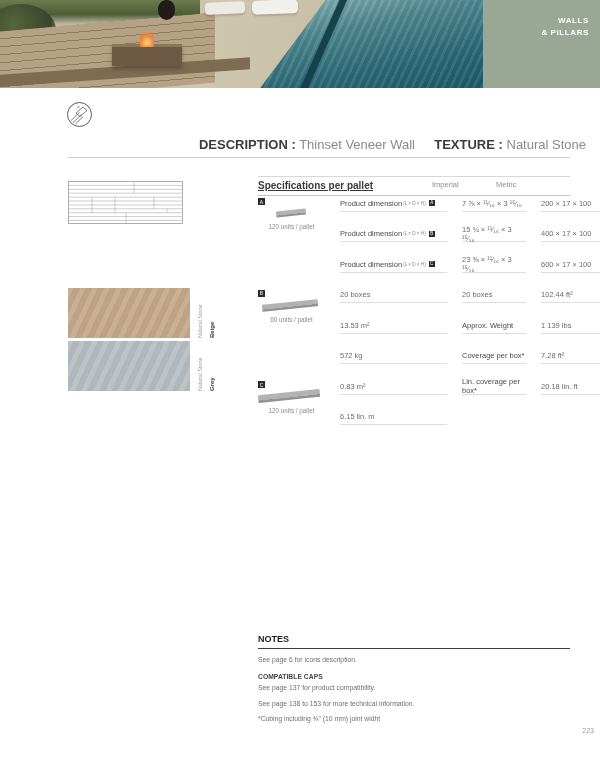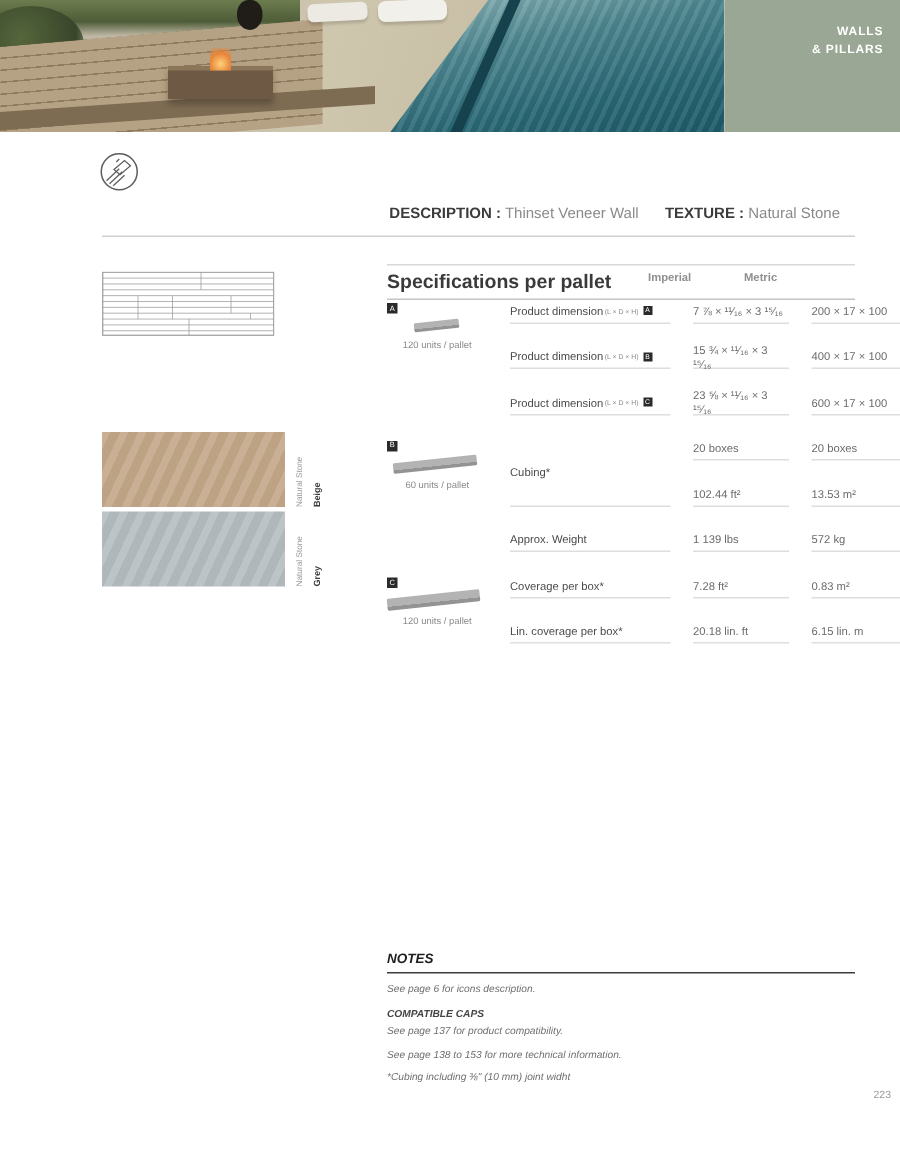--- a/index.html
+++ b/index.html
@@ -35,21 +35,21 @@
   .ph-pooledge { position:absolute; right:158px; top:-6px; width:7px; height:110px; background:#15424d;
     transform:rotate(24deg); }
   .hero-panel { position:absolute; right:0; top:0; width:117px; height:88px; background:#9aa795; }
   .hero-panel-label { position:absolute; top:15px; right:11px; text-align:right; color:#ffffff;
     font-size:8px; font-weight:bold; letter-spacing:.6px; line-height:1.55; }
 
   
   .brand-icon { position:absolute; left:66px; top:101px; width:27px; height:27px; }
   .product-title { position:absolute; right:30px; top:110px; font-size:18px; font-weight:bold;
     letter-spacing:1.5px; color:#1d1d1d; }
-  .subtitle { position:absolute; right:40px; top:137px; font-size:10px; color:#8a8a8a; }
+  .subtitle { position:absolute; right:14px; top:137px; font-size:13px; color:#8a8a8a; }
   .subtitle b { color:#3c3c3c; }
   .subtitle .gap { display:inline-block; width:12px; }
   .title-rule { position:absolute; left:68px; right:30px; top:157px; border-top:1px solid #cfcfcf; }
 
   
   .box-overview { position:absolute; left:68px; top:176px; width:157px; }
   .bo-head { border-top:1px solid #d8d8d8; border-bottom:1px solid #c4c4c4; padding:3px 0 4px 0;
     font-size:7.5px; font-weight:bold; color:#3a3a3a; }
   .bo-diagram { margin-top:5px; }
 
@@ -61,41 +61,41 @@
   .swatch.grey  { background:#b5bdc1; }
   .swatch-labels { display:flex; margin-left:7px; align-items:flex-end; }
   .vlabel { writing-mode:vertical-rl; transform:rotate(180deg); height:50px; display:inline-block; }
   .vlabel.type { font-size:5.5px; color:#9a9a9a; margin-right:6px; }
   .vlabel.name { font-size:6px; font-weight:bold; color:#3a3a3a; }
 
   
   .spec { position:absolute; left:258px; top:176px; width:312px; }
   .spec-head { display:grid; grid-template-columns:174px 64px 74px; border-top:1px solid #d8d8d8;
     border-bottom:1px solid #c4c4c4; padding:3px 0 4px 0; }
-  .spec-head .t1 { font-size:13px; font-weight:bold; color:#3a3a3a; }
-  .spec-head .t2 { font-size:7.5px; color:#8f8f8f;font-weight:bold; }
+  .spec-head .t1 { font-size:10px; font-weight:bold; color:#3a3a3a;text-decoration:underline; }
+  .spec-head .t2 { font-size:7.5px; color:#8f8f8f; }
   .spec-body { display:grid; grid-template-columns:67px 107px 64px 74px; grid-auto-rows:15.5px;gap:15px; }
   .cell { font-size:7.5px; color:#6b6b6b; border-bottom:1px solid #dedede; display:flex; align-items:center; }
   .cell.name { color:#4a4a4a; }
   .iconcell { border-bottom:none; display:flex; flex-direction:column; align-items:flex-start;
     position:relative; padding-top:2px; }
   .ref-square { display:inline-flex; width:6px; height:6px; background:#2a2a2a; color:#fff;
     font-size:4.5px; line-height:6px; align-items:center; justify-content:center; margin-left:3px; flex:none; }
   .grp-square { width:7px; height:7px; background:#2a2a2a; color:#fff; font-size:5px;
     display:flex; align-items:center; justify-content:center; margin-bottom:3px; }
   .strip { background:linear-gradient(180deg,#b3b3b3 0 68%, #939393 68% 100%);
     transform:rotate(-6deg); border-radius:1px; }
   .strip.a { width:30px; height:6px; margin:2px 0 0 18px; }
   .strip.b { width:56px; height:7px; margin:2px 0 0 4px; }
   .strip.c { width:62px; height:8px; margin:1px 0 0 0; }
   .units { font-size:6.3px; color:#8a8a8a; margin-top:7px; align-self:center; white-space:nowrap; }
   .sub-dim { font-size:4.6px; color:#8a8a8a; margin-left:1px; }
 
   
-  .notes { position:absolute; left:258px; top:634px; width:312px;font-style:italic; }
+  .notes { position:absolute; left:258px; top:634px; width:312px; }
   .notes-head { font-size:9px; font-weight:bold; color:#1f1f1f; padding-bottom:4px;
     border-bottom:1.5px solid #3c3c3c; }
   .notes p { font-size:6.8px; color:#6f6f6f; margin-top:6px; max-width:190px; line-height:1.35; }
   .notes p.caps { font-weight:bold; color:#454545; margin-top:8px; margin-bottom:-4px; }
 
   .page-number { position:absolute; right:6px; top:727px; font-size:7px; color:#9a9a9a; }
 </style>
 </head>
 <body>
 
@@ -216,21 +216,20 @@
           <span class="ref-square">C</span>
       </div>
       <div class="cell">23 ⅝ × ¹¹⁄₁₆ × 3 ¹⁵⁄₁₆</div>
       <div class="cell">600 × 17 × 100</div>
 
       <div class="iconcell" style="grid-row:4 / span 3">
         <span class="grp-square">B</span>
         <span class="strip b"></span>
         <span class="units">60 units / pallet</span>
       </div>
-      <div class="cell name" style="grid-row:4 / span 2">Cubing*</div>
       <div class="cell">20 boxes</div>
       <div class="cell">20 boxes</div>
       <div class="cell">102.44 ft²</div>
       <div class="cell">13.53 m²</div>
 
       <div class="cell name">Approx. Weight</div>
       <div class="cell">1 139 lbs</div>
       <div class="cell">572 kg</div>
 
       <div class="iconcell" style="grid-row:7 / span 2">

